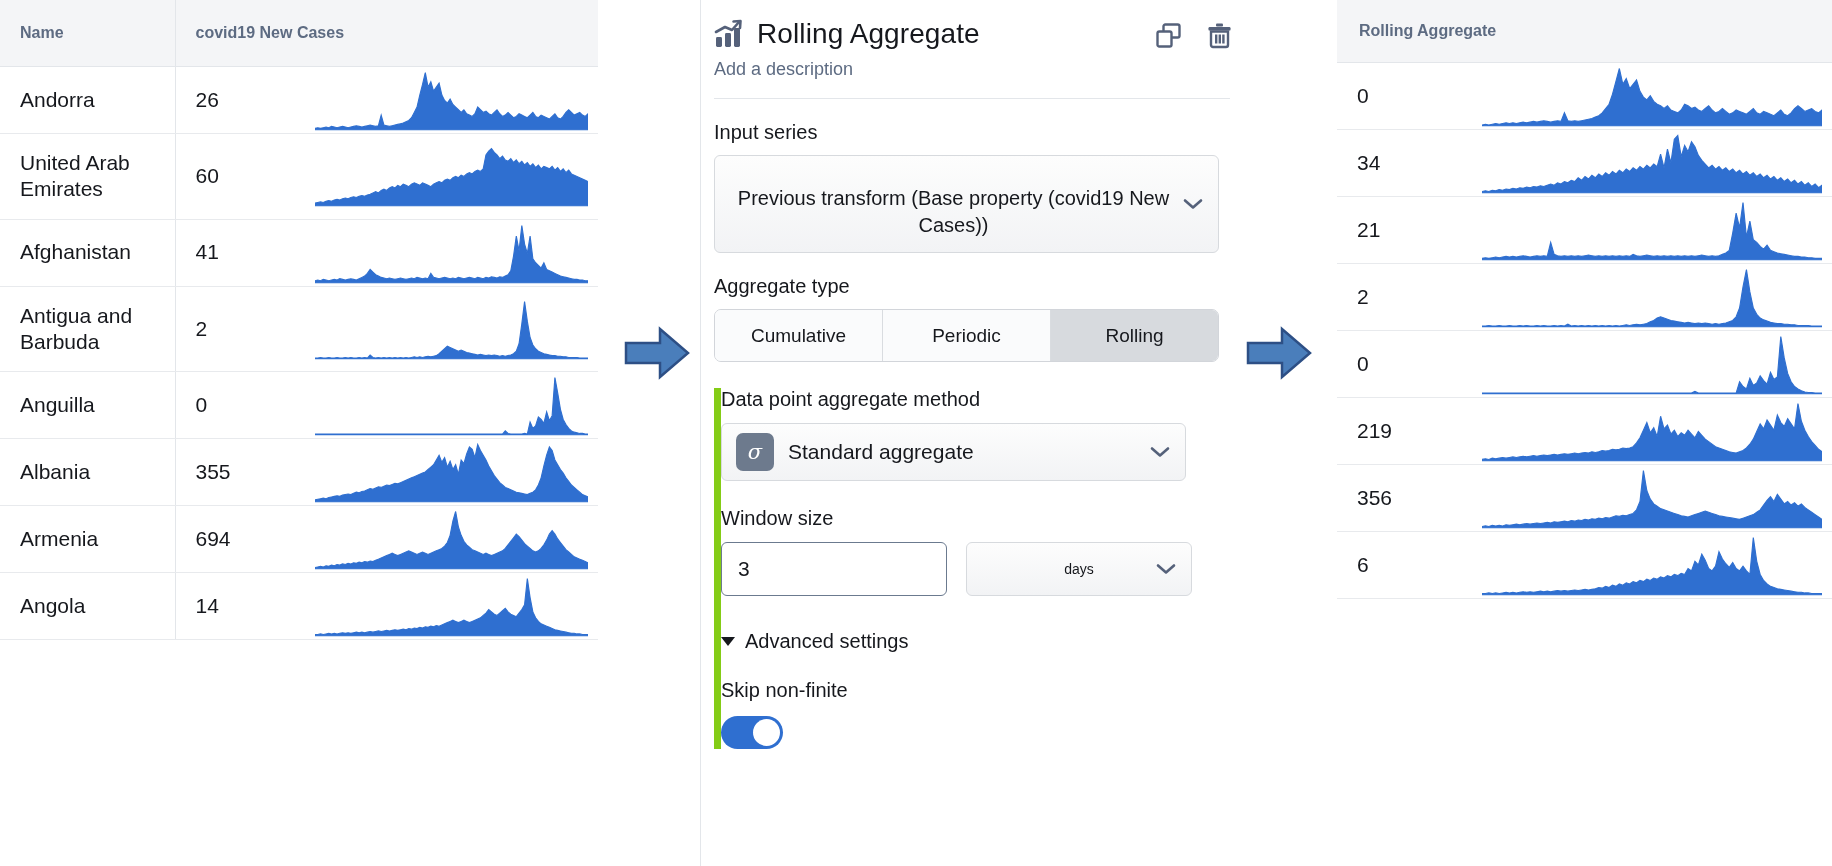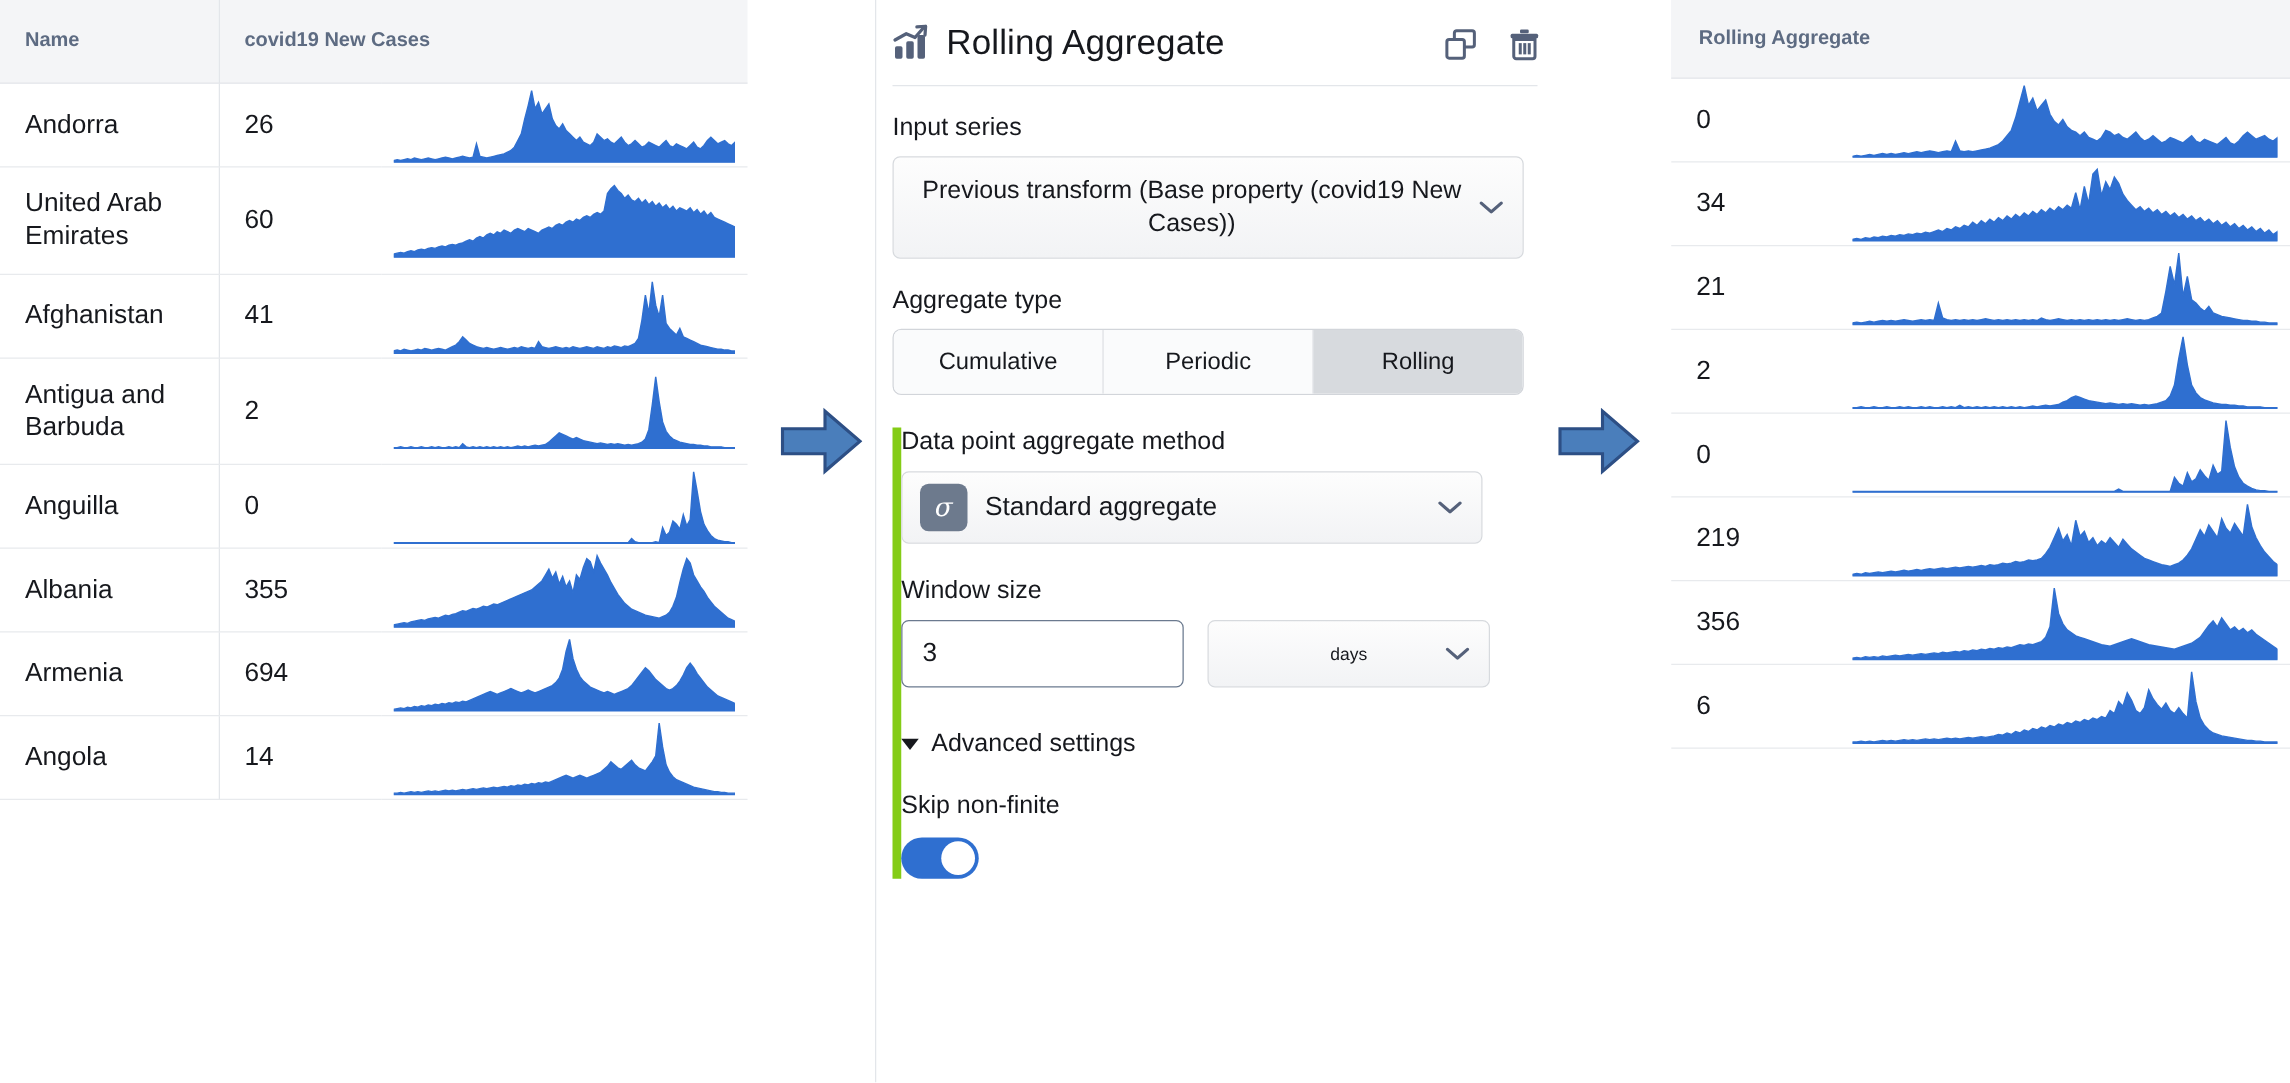--- a/index.html
+++ b/index.html
@@ -77,21 +77,21 @@
   }
 
   .field-block { padding: 0 0 0 14px; }
   .field-label {
     font-size: 20px; color: #16181d; margin: 22px 0 11px 0;
   }
   .select-box {
     position: relative; width: 505px;
     background: linear-gradient(#fdfdfd, #f2f3f5);
     border: 1px solid #d7dade; border-radius: 6px;
-    padding: 13px 44px 13px 18px;
+    padding: 29px 44px 13px 18px;
     font-size: 20px; color: #16181d; text-align: center;
     line-height: 1.35; cursor: pointer;
   }
   .chev {
     position: absolute; right: 15px; top: 50%; transform: translateY(-50%);
     width: 20px; height: 12px;
   }
 
   
   .tabs {
@@ -281,20 +281,21 @@
       <div class="title-row">
         <svg class="chart-icon" viewBox="0 0 30 30">
           <rect x="2" y="18" width="6" height="10" rx="1.4" fill="#55617a"></rect>
           <rect x="11" y="14" width="6" height="14" rx="1.4" fill="#55617a"></rect>
           <rect x="20" y="9" width="6" height="19" rx="1.4" fill="#55617a"></rect>
           <path d="M2 13 L11 8 L18 11 L25 3" fill="none" stroke="#55617a" stroke-width="2.6" stroke-linecap="round" stroke-linejoin="round"></path>
           <path d="M19.5 2.5 L26.5 2 L26 9" fill="none" stroke="#55617a" stroke-width="2.6" stroke-linecap="round" stroke-linejoin="round"></path>
         </svg>
         <span class="panel-title">Rolling Aggregate</span>
       </div>
+      <div class="panel-desc">Add a description</div>
 
       <div class="head-actions">
         <svg class="act-icon" viewBox="0 0 27 27">
           <rect x="8.5" y="2.5" width="16" height="13" rx="1.8" fill="none" stroke="#55617a" stroke-width="2.4"></rect>
           <rect x="2.5" y="9.5" width="14" height="15" rx="1.8" fill="#ffffff" stroke="#55617a" stroke-width="2.4"></rect>
         </svg>
         <svg class="act-icon" viewBox="0 0 27 27">
           <rect x="10" y="1.5" width="7" height="3" rx="1" fill="#55617a"></rect>
           <rect x="2.5" y="5" width="22" height="3.6" rx="1.2" fill="#55617a"></rect>
           <path d="M5 9.5 H22 V23 a2 2 0 0 1 -2 2 H7 a2 2 0 0 1 -2 -2 Z" fill="none" stroke="#55617a" stroke-width="2.4"></path>

